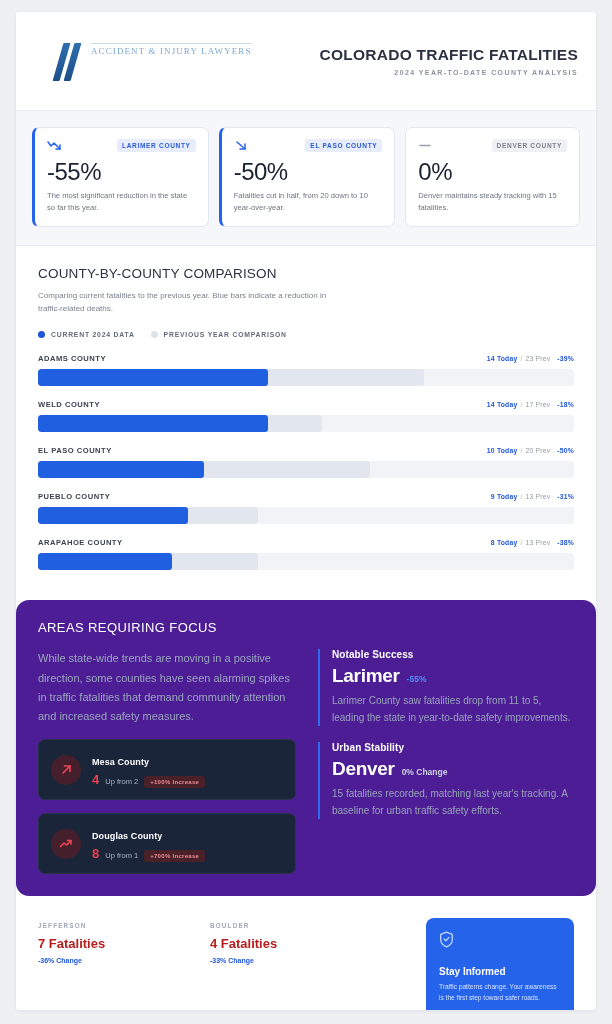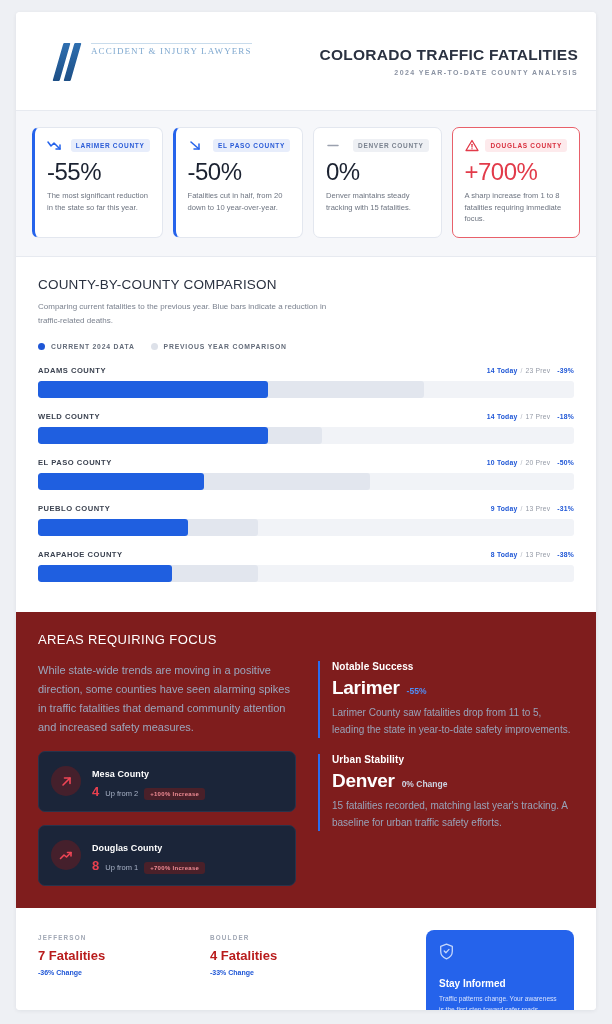--- a/index.html
+++ b/index.html
@@ -173,22 +173,23 @@
     position: absolute; left: 0; top: 0; height: 100%;
     background: #e2e6ee; border-radius: 3px;
   }
   .bar-cur {
     position: absolute; left: 0; top: 0; height: 100%;
     background: #1f5fe0; border-radius: 3px;
   }
 
   
   .focus {
-    background: #7f1d1d;
+    background: #4c1d95;
     padding: 20px 22px 22px 22px;
+    border-radius: 13px;
   }
   .focus-title {
     font-size: 13px; font-weight: 400; letter-spacing: 0.4px; color: #ffffff;
   }
   .focus-grid { display: flex; gap: 22px; margin-top: 14px; }
   .focus-left { width: 258px; }
   .focus-desc {
     font-size: 11px; line-height: 1.75; color: #9aa6bd;
   }
   .alert-card {
@@ -317,34 +318,20 @@
           <svg width="14" height="13" viewBox="0 0 14 13" fill="none" stroke="currentColor" stroke-width="1.5" stroke-linecap="round">
                 <path d="M2 6.5 L12 6.5"></path>
               </svg>
         </span>
         <span class="kpi-tag gray">DENVER COUNTY</span>
       </div>
       <div class="kpi-value">0%</div>
       <div class="kpi-desc">Denver maintains steady tracking with 15 fatalities.</div>
     </div>
 
-    <div class="kpi accent-red">
-      <div class="kpi-top">
-        <span class="kpi-icon red">
-          <svg width="14" height="13" viewBox="0 0 14 13" fill="none" stroke="currentColor" stroke-width="1.3" stroke-linecap="round" stroke-linejoin="round">
-                <path d="M7 1.5 L13 11.5 L1 11.5 Z"></path>
-                <path d="M7 5.3 L7 8"></path>
-                <path d="M7 9.7 L7 9.8"></path>
-              </svg>
-        </span>
-        <span class="kpi-tag red">DOUGLAS COUNTY</span>
-      </div>
-      <div class="kpi-value red">+700%</div>
-      <div class="kpi-desc">A sharp increase from 1 to 8 fatalities requiring immediate focus.</div>
-    </div>
 
   </div>
 
   <div class="compare">
     <div class="compare-title">COUNTY-BY-COUNTY COMPARISON</div>
     <div class="compare-desc">Comparing current fatalities to the previous year. Blue bars indicate a reduction in traffic-related deaths.</div>
 
     <div class="legend">
       <div class="legend-item">
         <span class="legend-dot"></span>

